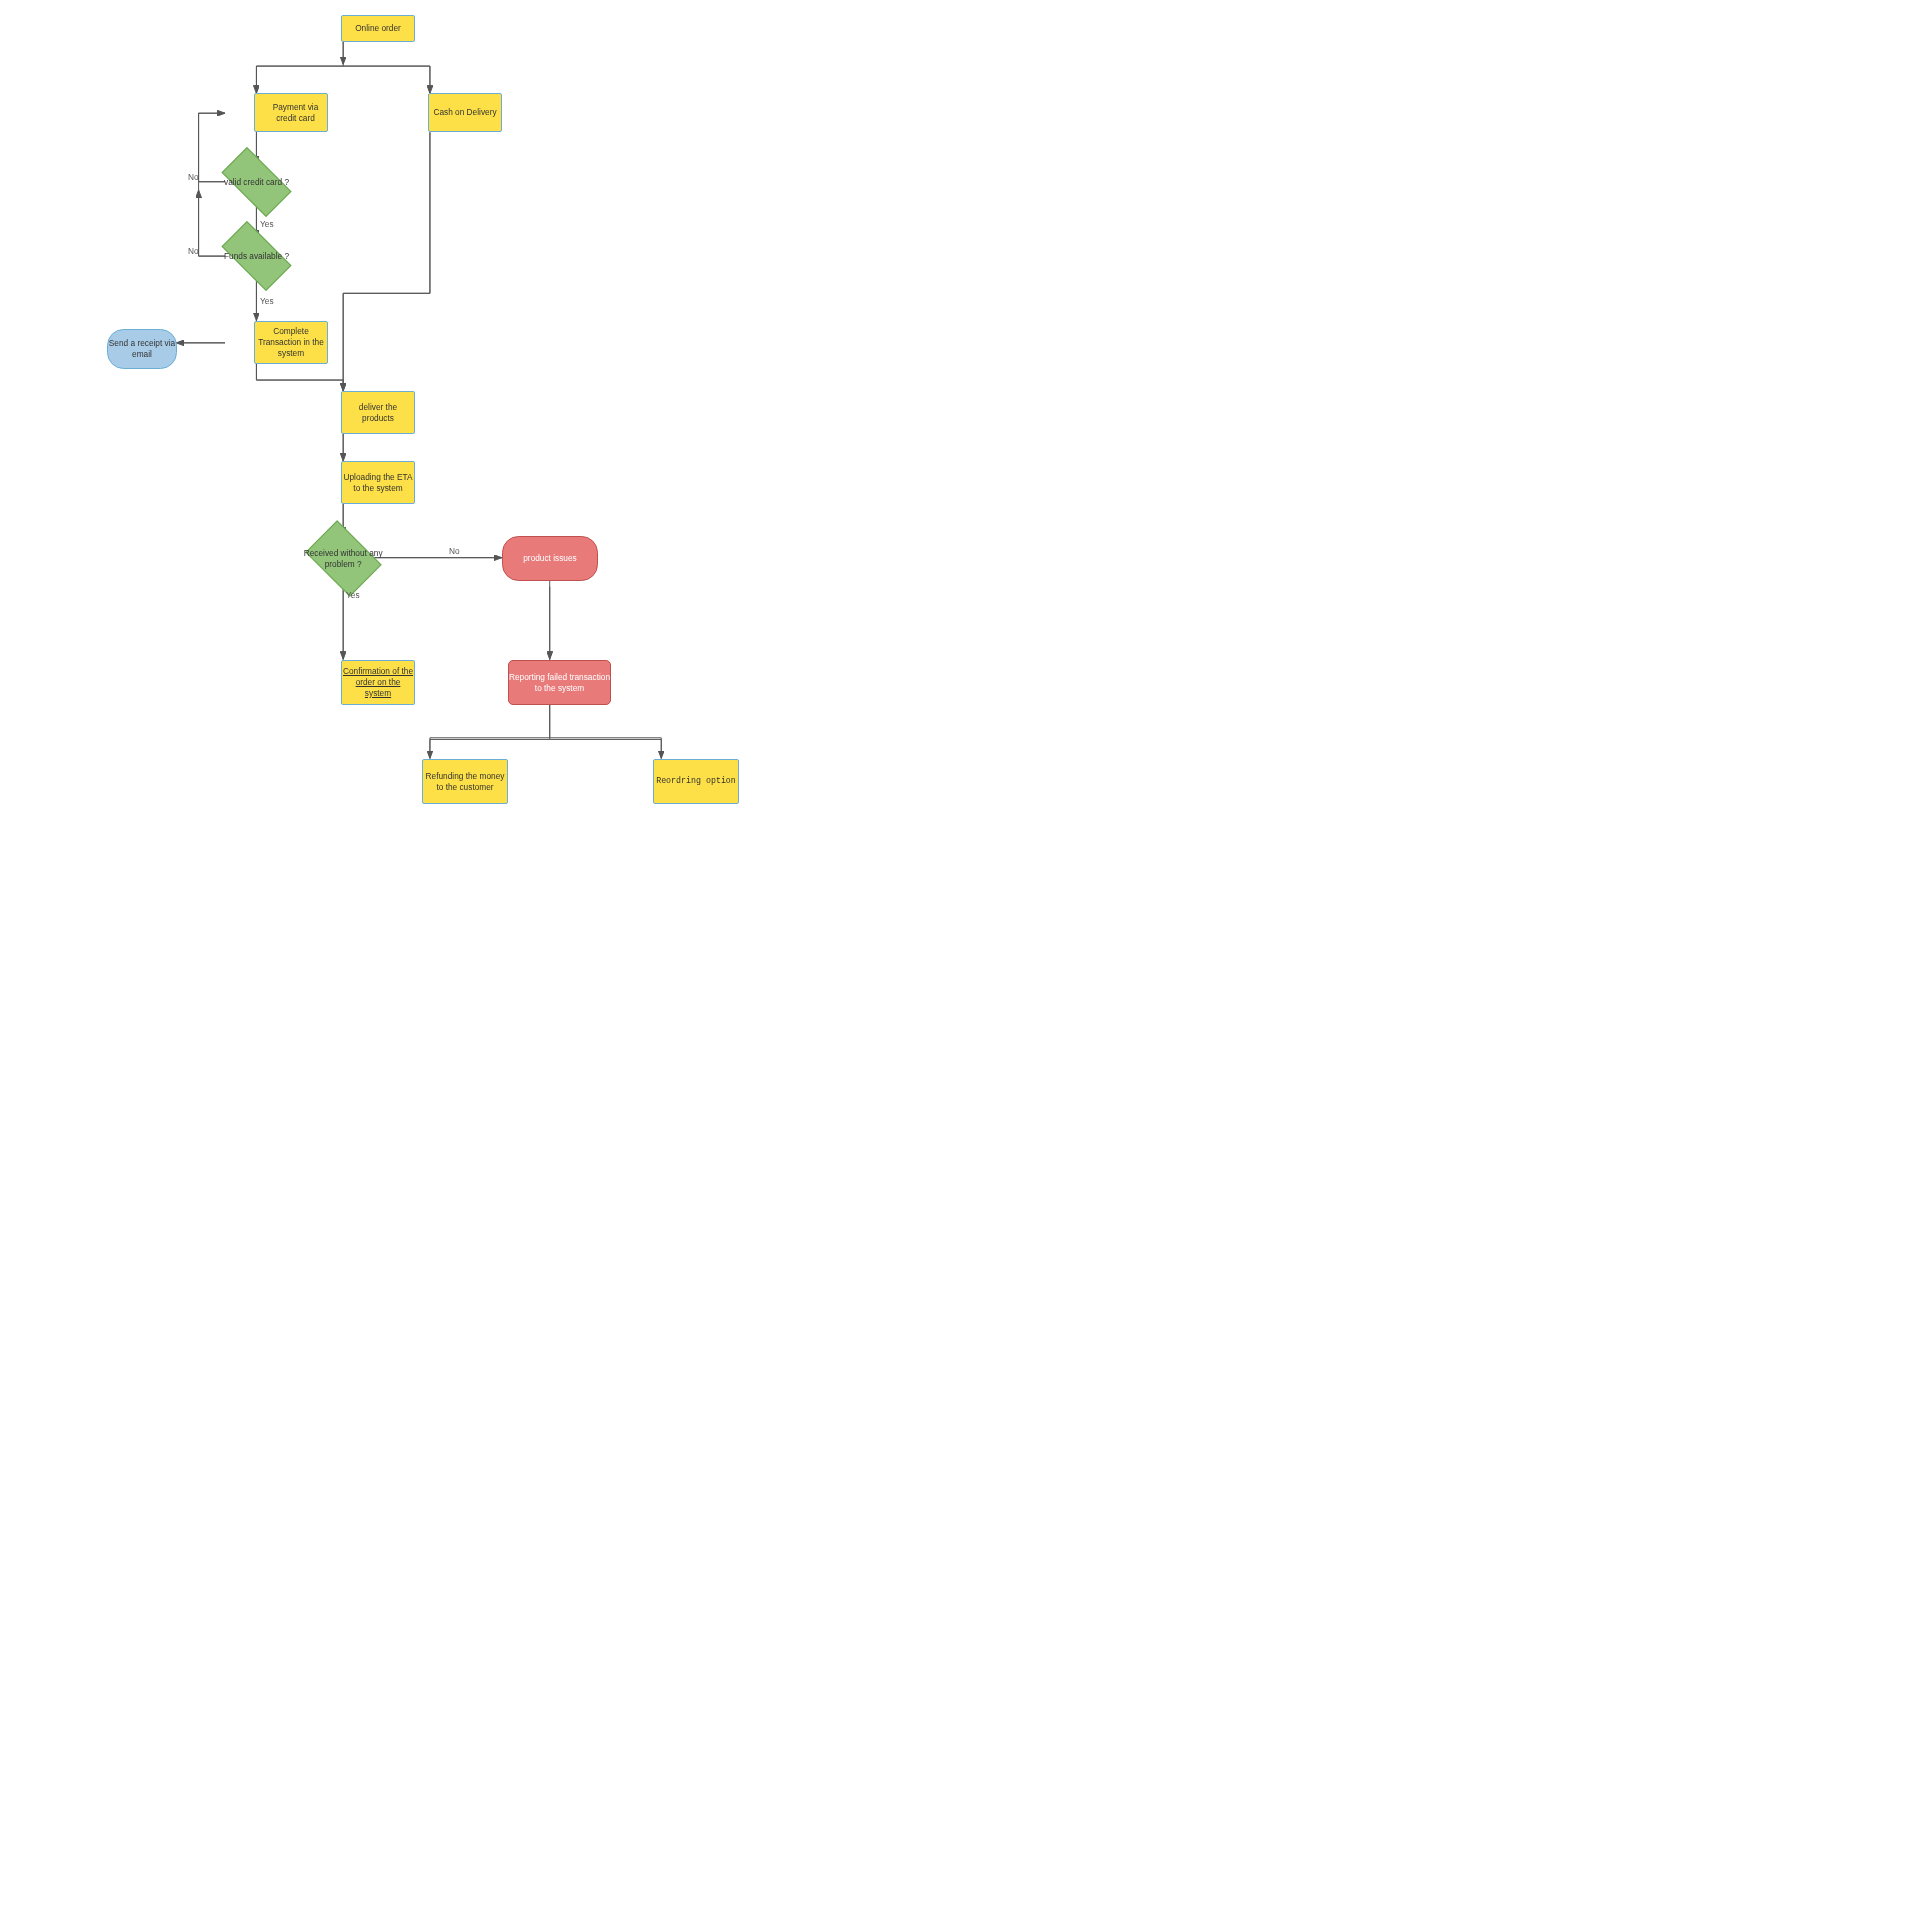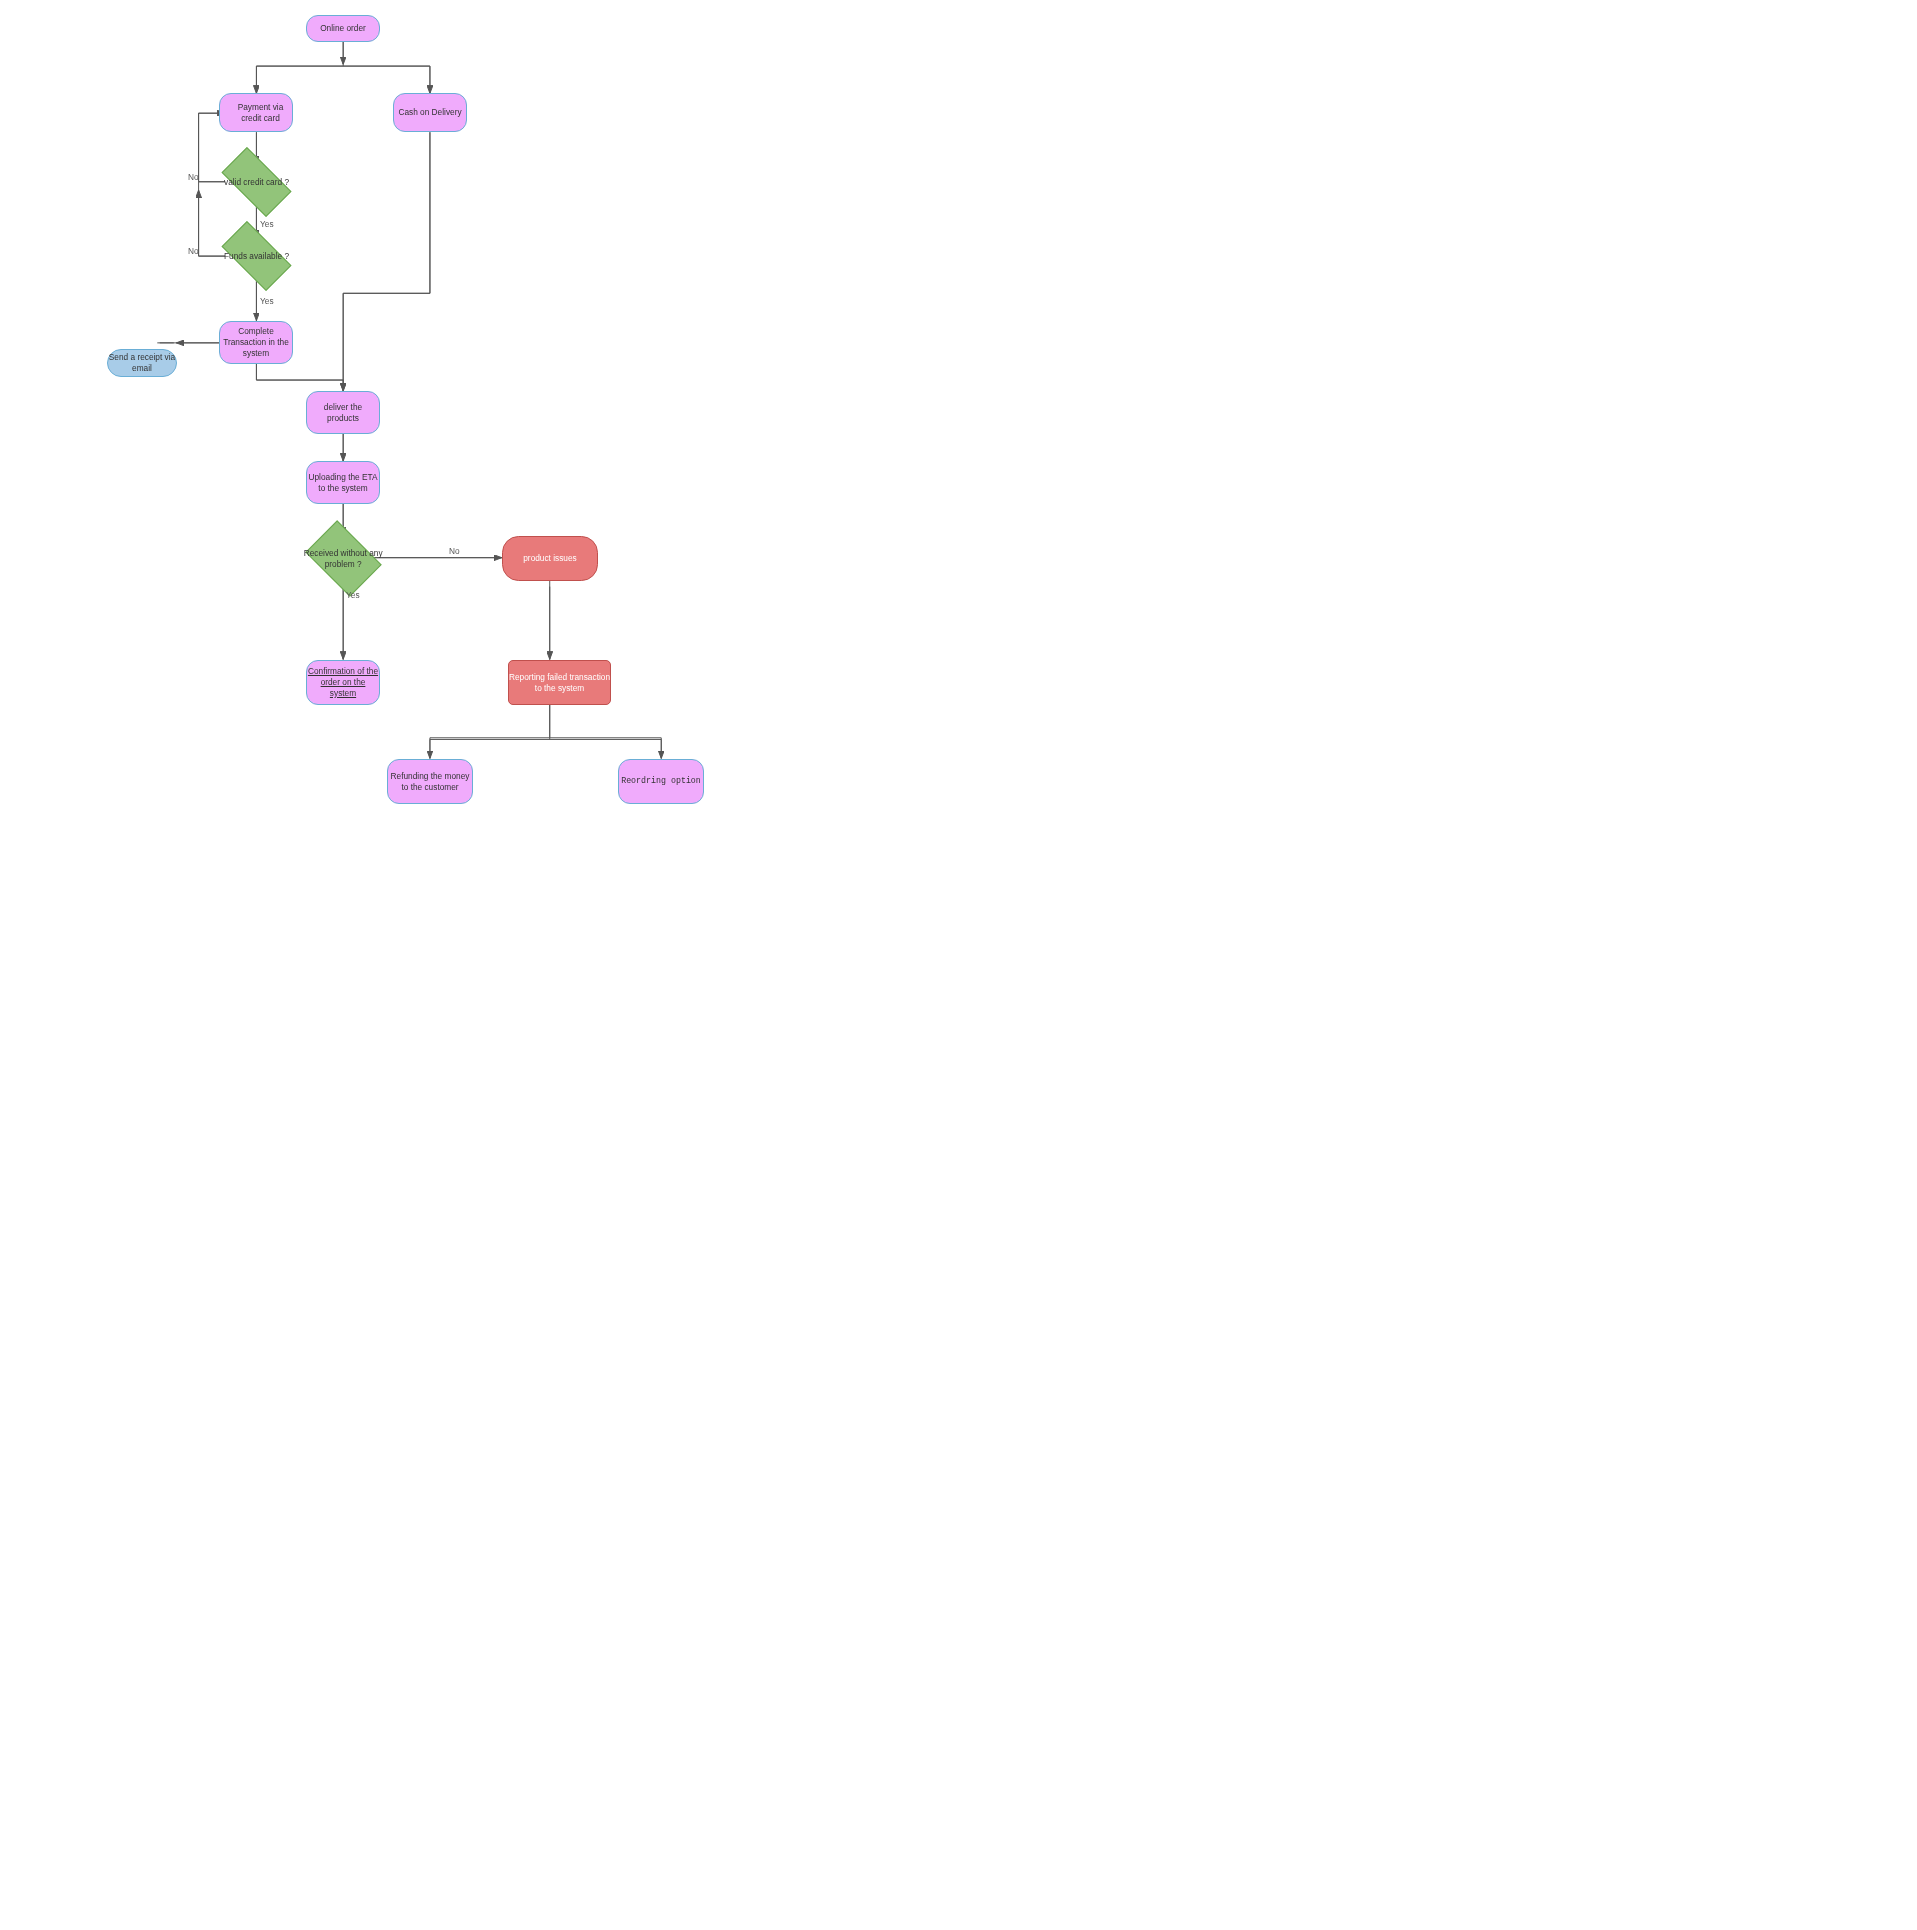--- a/index.html
+++ b/index.html
@@ -20,23 +20,24 @@
     .node {
       position: absolute;
       display: flex;
       align-items: center;
       justify-content: center;
       text-align: center;
       font-size: 8.3px;
       line-height: 1.3;
     }
     .rect-blue {
-      background: #f0abfc;
+      background: #fde047;
       border: 0.8px solid #6aaed6;
-      border-radius: 12px;
+      border-radius: 2px;
+      margin-left: 35px;
     }
     .rect-red {
       background: #e87a7a;
       border: 0.8px solid #c0504d;
       border-radius: 5px;
       color: #fff;
     }
     .diamond {
       background: #92c47a;
       border: 0.8px solid #6aa84f;
@@ -208,21 +209,21 @@
   </div>
 
   <div class="node diamond" style="left:225px; top:238px; width:63px; height:36px;">
     <span class="diamond-label" style="width:74px; height:41px;">Funds available ?</span>
   </div>
 
   <div class="node rect-blue" style="left:219px; top:321px; width:74px; height:43px;">
     <span>Complete Transaction in the system</span>
   </div>
 
-  <div class="node rounded-blue" style="left:107px; top:329px; width:70px; height:28px;margin-top:20px;">
+  <div class="node rounded-blue" style="left:107px; top:329px; width:70px; height:40px;">
     <span>Send a receipt via email</span>
   </div>
 
   <div class="node rect-blue" style="left:306px; top:391px; width:74px; height:43px;">
     <span>deliver the products</span>
   </div>
 
   <div class="node rect-blue" style="left:306px; top:461px; width:74px; height:43px;">
     <span>Uploading the ETA to the system</span>
   </div>

